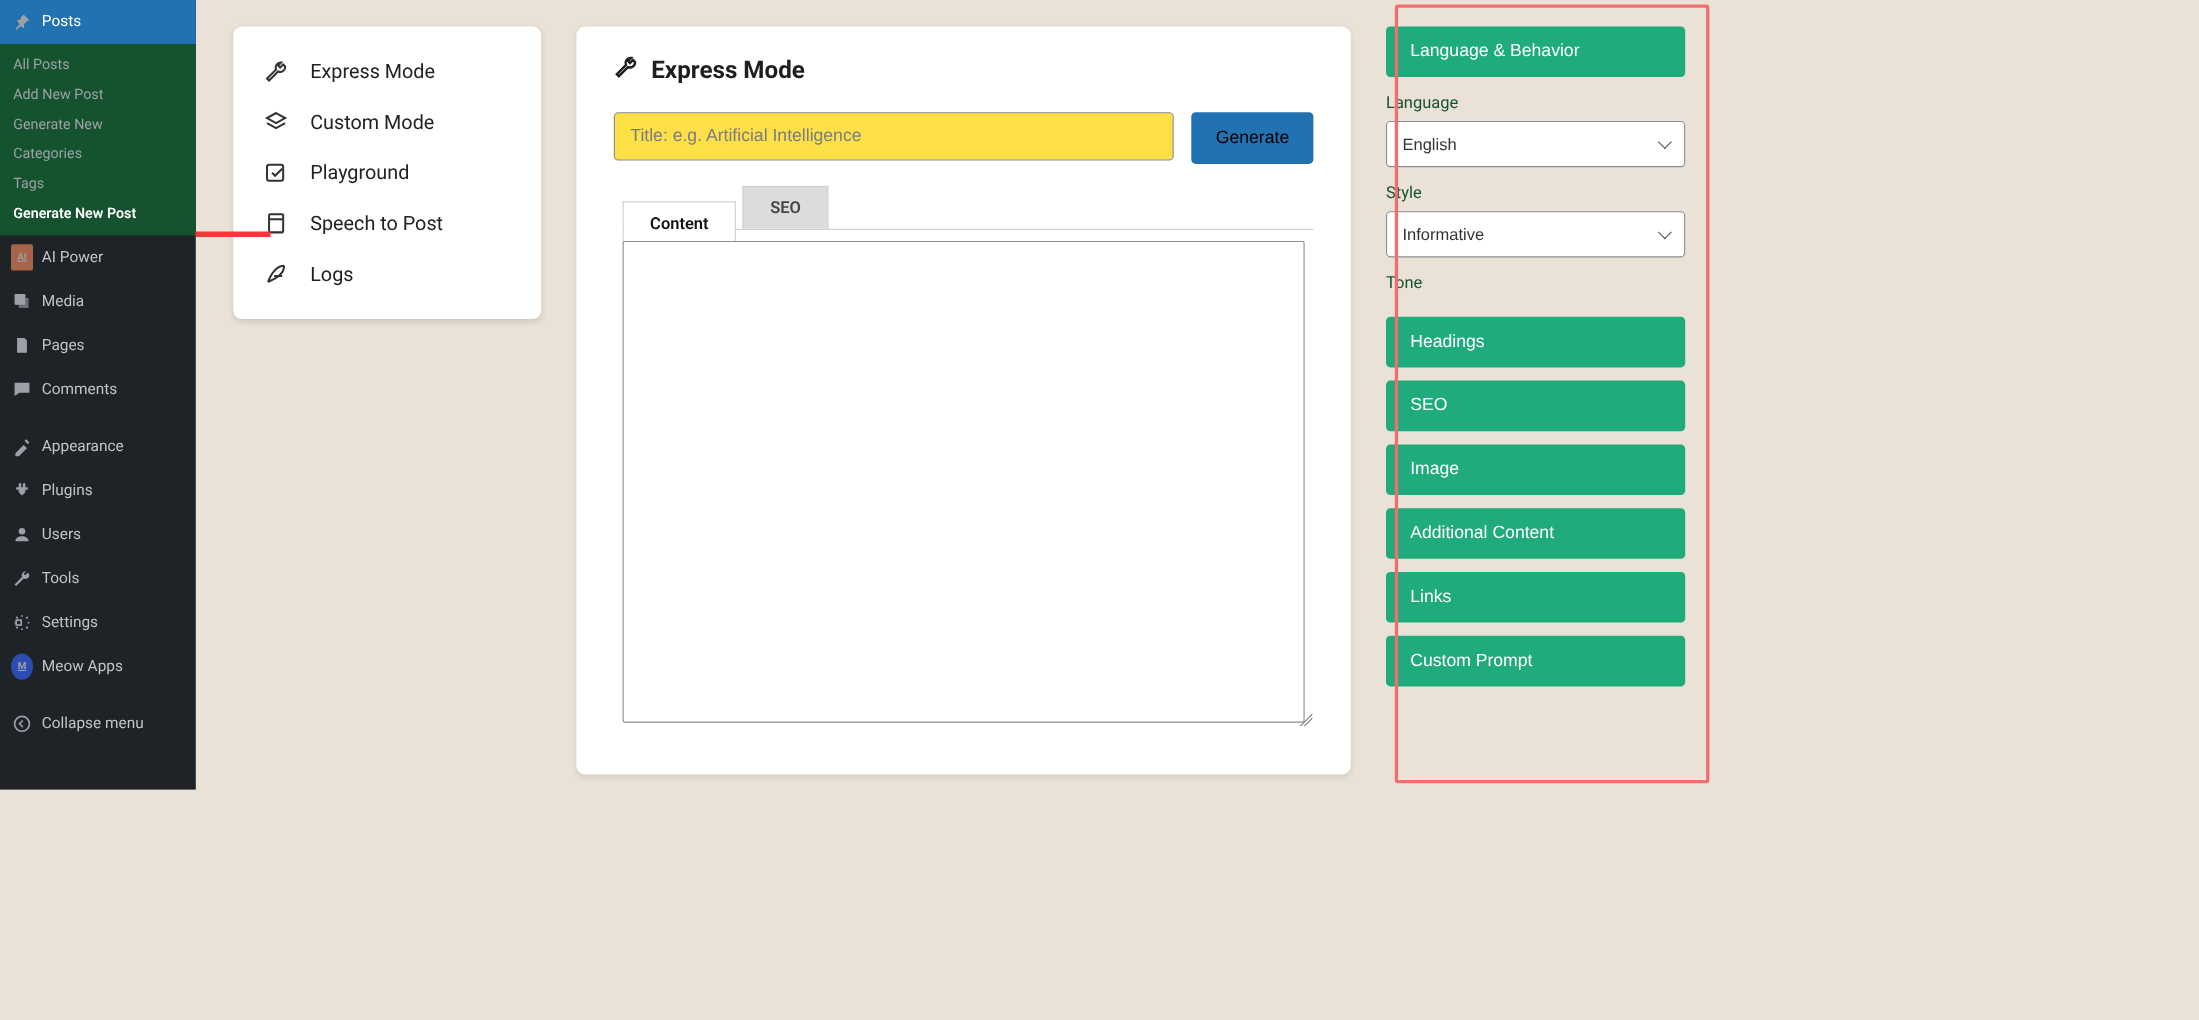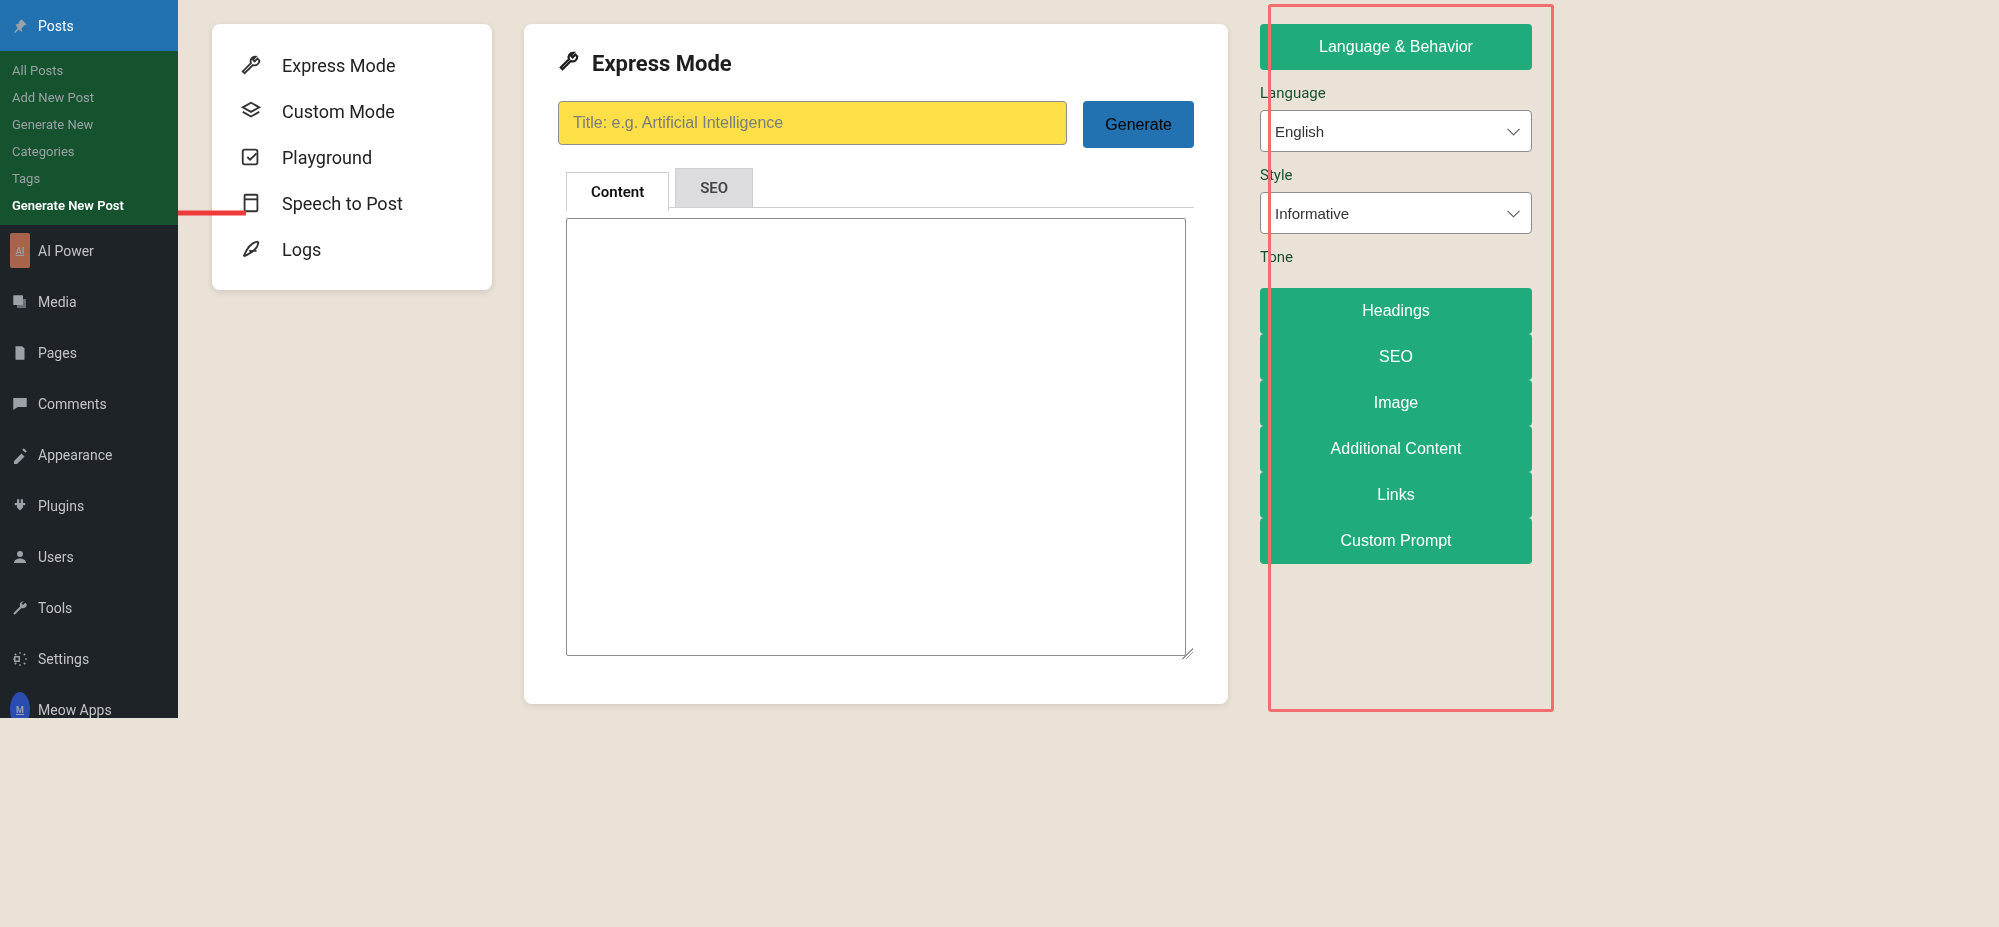--- a/index.html
+++ b/index.html
@@ -29,21 +29,21 @@
   }
   .wp-sidebar .menu-item {
     display: flex;
     align-items: center;
     gap: 8px;
     padding: 8px 10px;
     cursor: pointer;
     color: #c3c4c7;
   }
   .wp-sidebar .menu-item .icon {
-    width: 20px; height: 35px; display: flex; align-items: center; justify-content: center;
+    width: 20px; height: 24px; display: flex; align-items: center; justify-content: center;
     color: #9ca1a8;
     text-decoration: underline;
   }
   .wp-sidebar .menu-item.sel {
     background: #2271b1;
     color: #fff;
     position: relative;
   }
   .wp-sidebar .menu-item.sel::after {
     content: "";
@@ -169,21 +169,21 @@
     border-bottom: none;
     background: #dcdcde;
     color: #444;
     cursor: pointer;
     margin-right: 6px;
   }
   .tabs .tab.active {
     background: #fff;
     color: #111;
     position: relative;
-    top: 4px;
+    top: 14px;
   }
   .content-area {
     border: 1px solid #8b8d90;
     border-radius: 2px;
     margin: 10px 8px 0 8px;
     height: 438px;
     background:#fff;
     resize: none;
     width: calc(100% - 16px);
     padding: 8px;
@@ -215,22 +215,23 @@
   }
   .panel-btn {
     display: block;
     width: 100%;
     background: #1fab7b;
     color: #fff;
     border: none;
     border-radius: 4px;
     padding: 14px 22px;
     font-size: 16px;
-    text-align: center;
-    cursor: pointer;
+    text-align: left;
+    cursor: pointer;
+    margin-bottom: 12px;
   }
   .field-label {
     font-size: 15px;
     color: #14532d;
     margin: 14px 0 8px 0;
   }
   .select {
     position: relative;
     width: 100%;
   }

